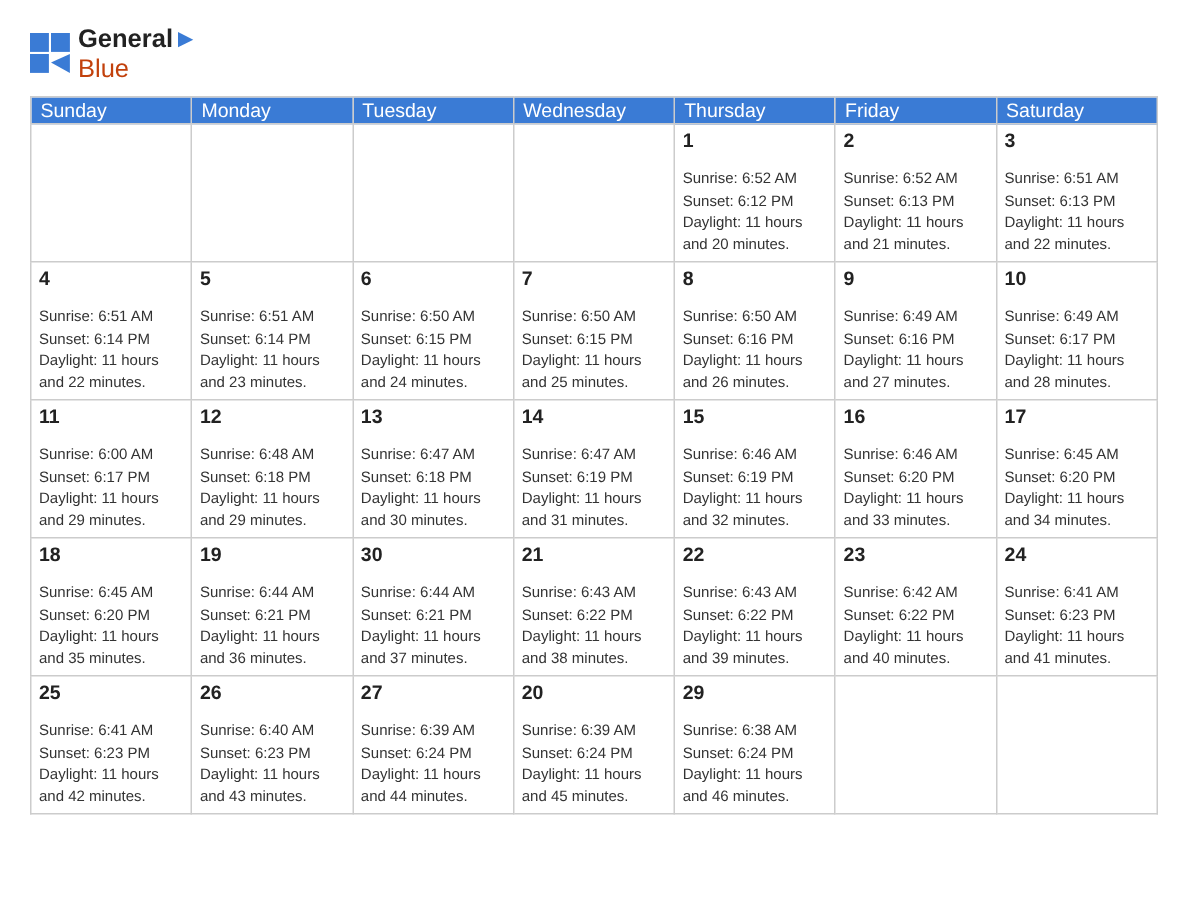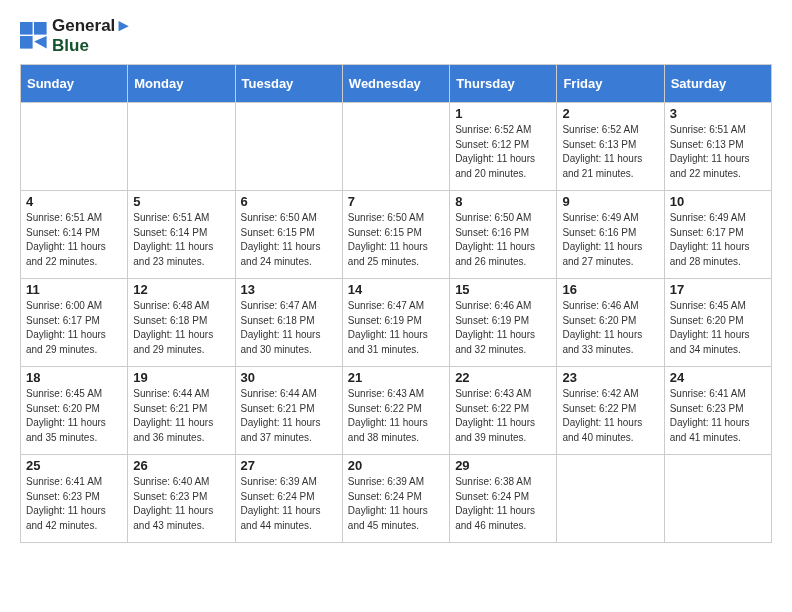--- a/index.html
+++ b/index.html
@@ -47,23 +47,23 @@
     .calendar {
       flex: 1;
       border-collapse: collapse;
       width: 100%;
       table-layout: fixed;
     }
     .calendar th {
       background: #3a7bd5;
       color: #fff;
       text-align: left;
-      padding: 11px 6px;
+      padding: 1px 6px;
       font-size: 13px;
-      font-weight: bold;
+      font-weight: normal;
       border: 1px solid #ccc;
     }
     .calendar td {
       border: 1px solid #ccc;
       vertical-align: top;
       padding: 3px 5px;
       font-size: 10.5px;
       color: #222;
       width: calc(100% / 7);
       height: 88px;
@@ -71,40 +71,41 @@
     .day-num {
       font-size: 13px;
       font-weight: bold;
       margin-bottom: 2px;
       display: block;
     }
     .day-info {
       font-size: 10px;
       color: #333;
       line-height: 1.45;
+      margin-top: 12px;
     }
     .empty-cell {
       background: #fff;
     }
   </style>
 </head>
 <body>
 
 <div class="page">
   <div class="header">
     <div class="logo">
       <svg class="logo-icon" viewBox="0 0 40 40">
         <rect x="0" y="0" width="18" height="18" fill="#3a7bd5"></rect>
         <rect x="20" y="0" width="18" height="18" fill="#3a7bd5"></rect>
         <rect x="0" y="20" width="18" height="18" fill="#3a7bd5"></rect>
         <polygon points="20,28 38,20 38,38" fill="#3a7bd5"></polygon>
       </svg>
       <div>
         <div style="font-size:17px;font-weight:bold;color:#222;">General<span style="color:#3a7bd5;">►</span></div>
-        <div style="font-size:17px;font-weight:bold;color:#14532d;">Blue</div>
+        <div style="font-size:17px;font-weight:normal;color:#c2410c;">Blue</div>
       </div>
     </div>
     <div class="title-block">
       <div class="month-title"></div>
       <div class="subtitle"></div>
     </div>
   </div>
 
   <table class="calendar">
     <thead>

